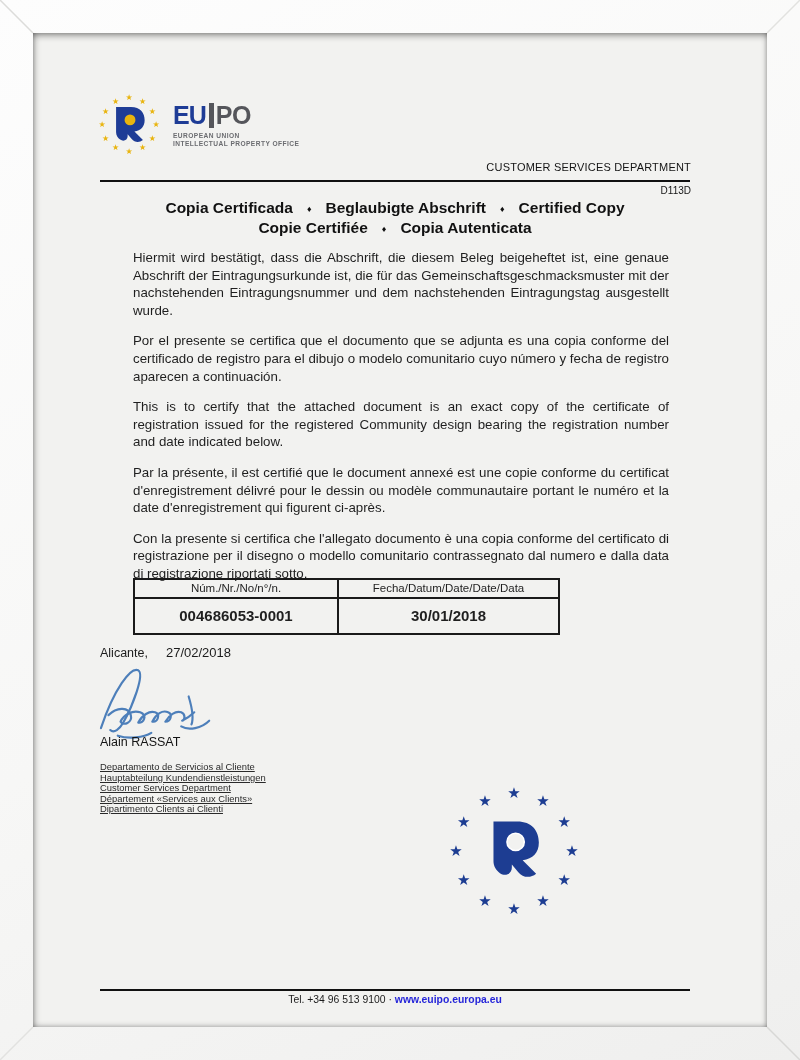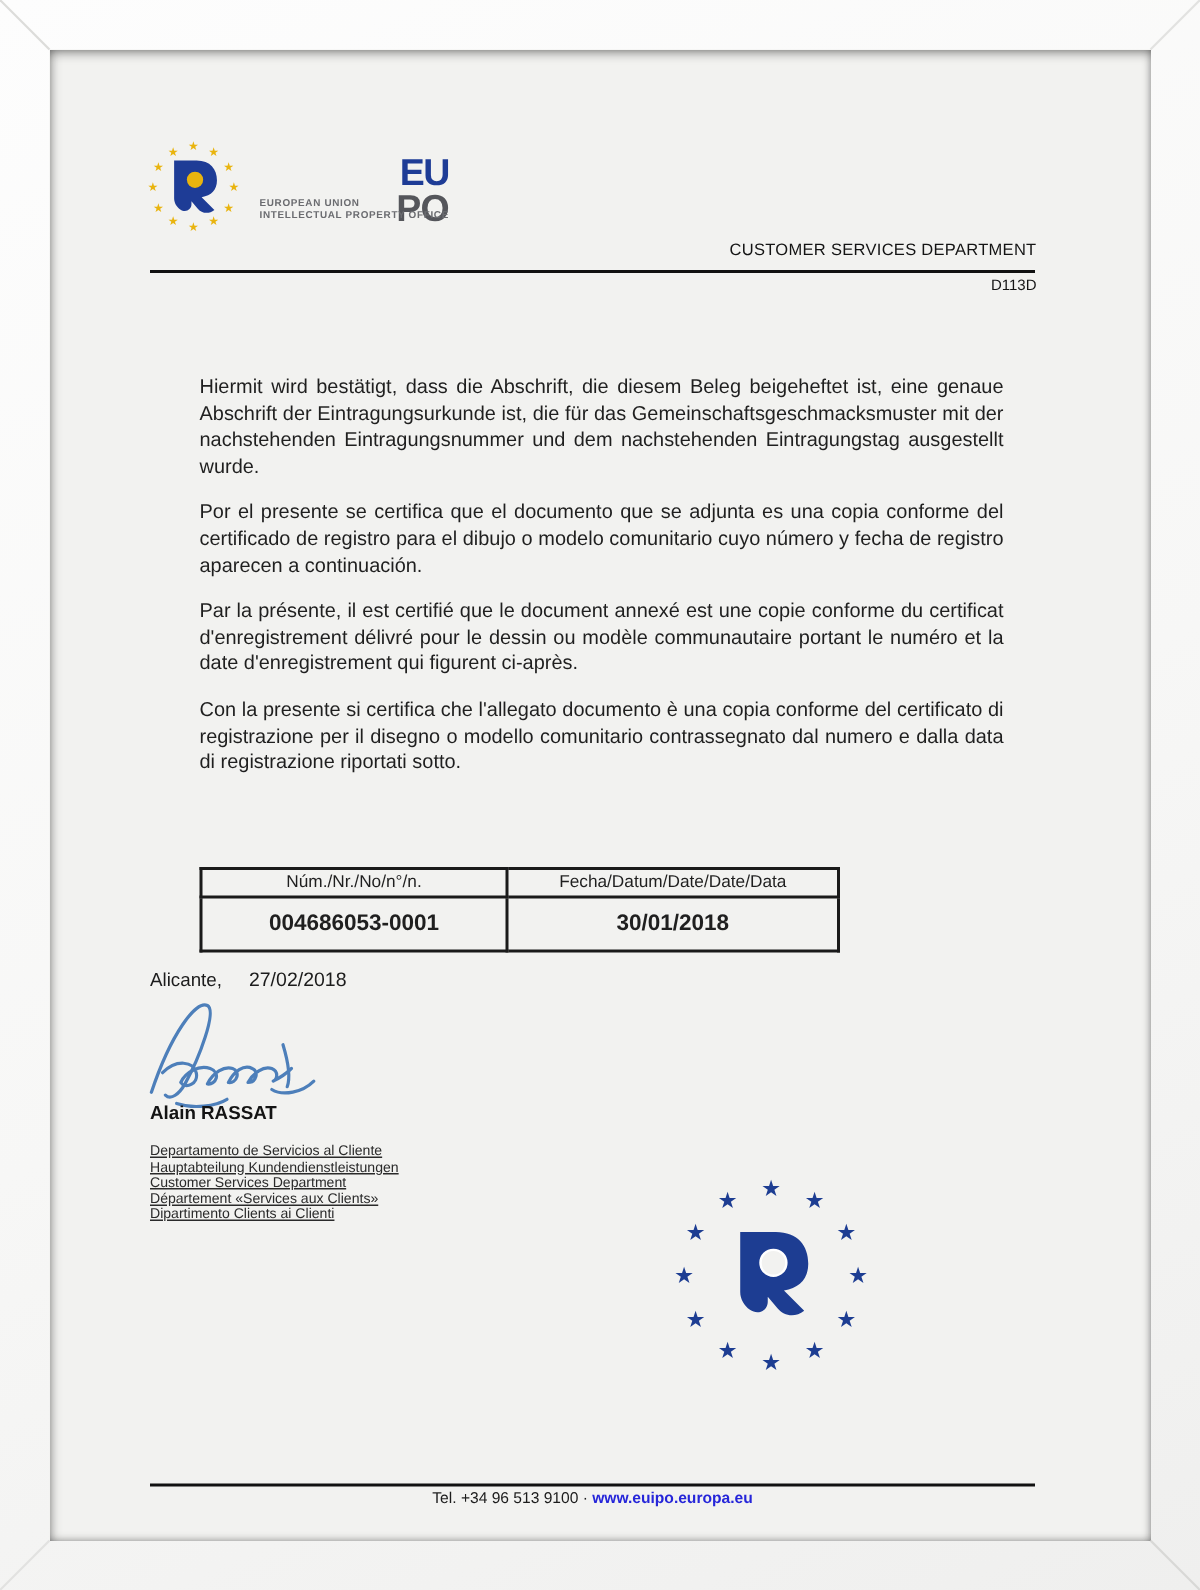--- a/index.html
+++ b/index.html
@@ -27,21 +27,21 @@
     overflow:hidden;
   }
   
   .euipo-logo { position:absolute; left:64px; top:60px; width:300px; height:72px; }
   .star-ring { position:absolute; }
   .star-ring .star { position:absolute; transform:translate(-50%,-50%); font-family:"DejaVu Sans", sans-serif; line-height:1; }
   .ring-small { left:0; top:0; width:64px; height:64px; }
   .ring-small .star { font-size:8px; color:#e9b40e; }
   .r-glyph-small { position:absolute; left:15px; top:13px; width:34px; height:38px; }
   .wordmark { position:absolute; left:76px; top:10px; }
-  .wm-row { display:flex; align-items:flex-end; height:26px;flex-direction:column; }
+  .wm-row { display:flex; align-items:flex-start; height:26px; }
   .wm-eu { font-size:25px; font-weight:bold; color:#1e3c96; letter-spacing:-1px; line-height:24px; }
   .wm-bar { display:inline-block; width:5px; height:25px; background:#55565b; margin:0 2px 0 3px; }
   .wm-po { font-size:25px; font-weight:bold; color:#55565b; letter-spacing:-0.5px; line-height:24px; }
   .wm-tagline { margin-top:3px; font-size:6.6px; line-height:8px; color:#6b6c70; letter-spacing:0.45px; font-weight:bold; }
   
   .dept-line { position:absolute; top:128px; right:76px; font-size:11px; letter-spacing:0.2px; color:#141414; }
   .rule-top { position:absolute; top:147px; left:67px; width:590px; height:2px; background:#111; }
   .doc-code { position:absolute; top:152px; right:76px; font-size:10px; color:#141414; }
   
   .title { position:absolute; top:165px; left:67px; width:590px; text-align:center;
@@ -54,21 +54,21 @@
   
   .reg-table { position:absolute; top:545px; left:100px; width:427px; border-collapse:collapse; }
   .reg-table td { border:2px solid #1a1a1a; text-align:center; }
   .reg-table .hdr td { font-size:11.5px; padding:2px 0 3px; }
   .reg-table .val td { font-size:15px; font-weight:bold; padding:8px 0 9px;text-align:center; }
   .col-num { width:48%; } .col-date { width:52%; }
   
   .place-date { position:absolute; top:612px; left:67px; font-size:12.5px; color:#1c1c1c; }
   .place-date .date { margin-left:18px; font-size:13px; }
   .sig-svg { position:absolute; top:628px; left:62px; }
-  .sig-name { position:absolute; top:702px; left:67px; font-size:12.5px; font-weight:bold; color:#141414; }
+  .sig-name { position:absolute; top:702px; left:67px; font-size:12.5px; font-weight:normal; color:#141414; }
   .dept-list { position:absolute; top:729px; left:67px; font-size:9.4px; line-height:10.6px; color:#2a2a2a;text-decoration:underline; }
   
   .rcd-logo { position:absolute; left:414px; top:751px; width:134px; height:134px; }
   .ring-big { left:0; top:0; width:134px; height:134px; }
   .ring-big .star { font-size:15px; color:#1d3d92; }
   .r-glyph-big { position:absolute; left:40px; top:36px; width:54px; height:60px; }
   
   .rule-bottom { position:absolute; top:956px; left:67px; width:590px; height:2px; background:#111; }
   .footer-text { position:absolute; top:961px; left:67px; width:590px; text-align:center;
                  font-size:10.4px; line-height:12.6px; color:#1c1c1c; }
@@ -117,24 +117,29 @@
           <div>EUROPEAN UNION</div>
           <div>INTELLECTUAL PROPERTY OFFICE</div>
         </div>
       </div>
     </div>
 
     <div class="dept-line">CUSTOMER SERVICES DEPARTMENT</div>
     <div class="rule-top"></div>
     <div class="doc-code">D113D</div>
 
+    <div class="title">
+      <div class="title-line" id="title-line-0"><span>Copia Certificada</span><span class="sep">♦</span><span>Beglaubigte Abschrift</span><span class="sep">♦</span><span>Certified Copy</span></div>
+      <div class="title-line" id="title-line-1"><span>Copie Certifiée</span><span class="sep">♦</span><span>Copia Autenticata</span></div>
+    </div>
 
     <div class="paragraphs" id="paragraphs">
         <p>Hiermit wird bestätigt, dass die Abschrift, die diesem Beleg beigeheftet ist, eine genaue Abschrift der Eintragungsurkunde ist, die für das Gemeinschaftsgeschmacksmuster mit der nachstehenden Eintragungsnummer und dem nachstehenden Eintragungstag ausgestellt wurde.</p>
         <p>Por el presente se certifica que el documento que se adjunta es una copia conforme del certificado de registro para el dibujo o modelo comunitario cuyo número y fecha de registro aparecen a continuación.</p>
+        <p>This is to certify that the attached document is an exact copy of the certificate of registration issued for the registered Community design bearing the registration number and date indicated below.</p>
         <p>Par la présente, il est certifié que le document annexé est une copie conforme du certificat d'enregistrement délivré pour le dessin ou modèle communautaire portant le numéro et la date d'enregistrement qui figurent ci-après.</p>
         <p>Con la presente si certifica che l'allegato documento è una copia conforme del certificato di registrazione per il disegno o modello comunitario contrassegnato dal numero e dalla data di registrazione riportati sotto.</p>
       </div>
 
     <table class="reg-table">
       <tbody>
           <tr class="hdr">
         <td class="col-num">Núm./Nr./No/n°/n.</td>
         <td class="col-date">Fecha/Datum/Date/Date/Data</td>
       </tr>

